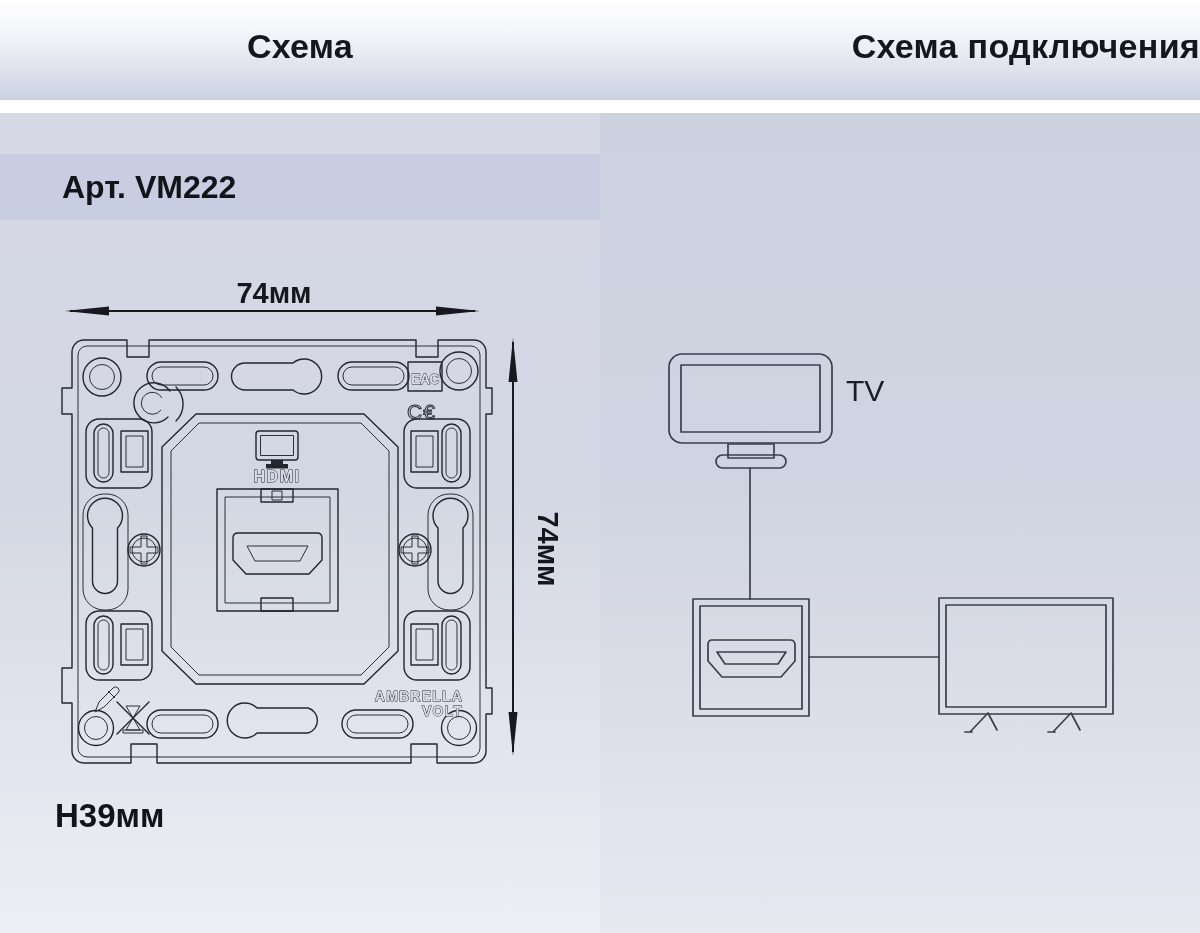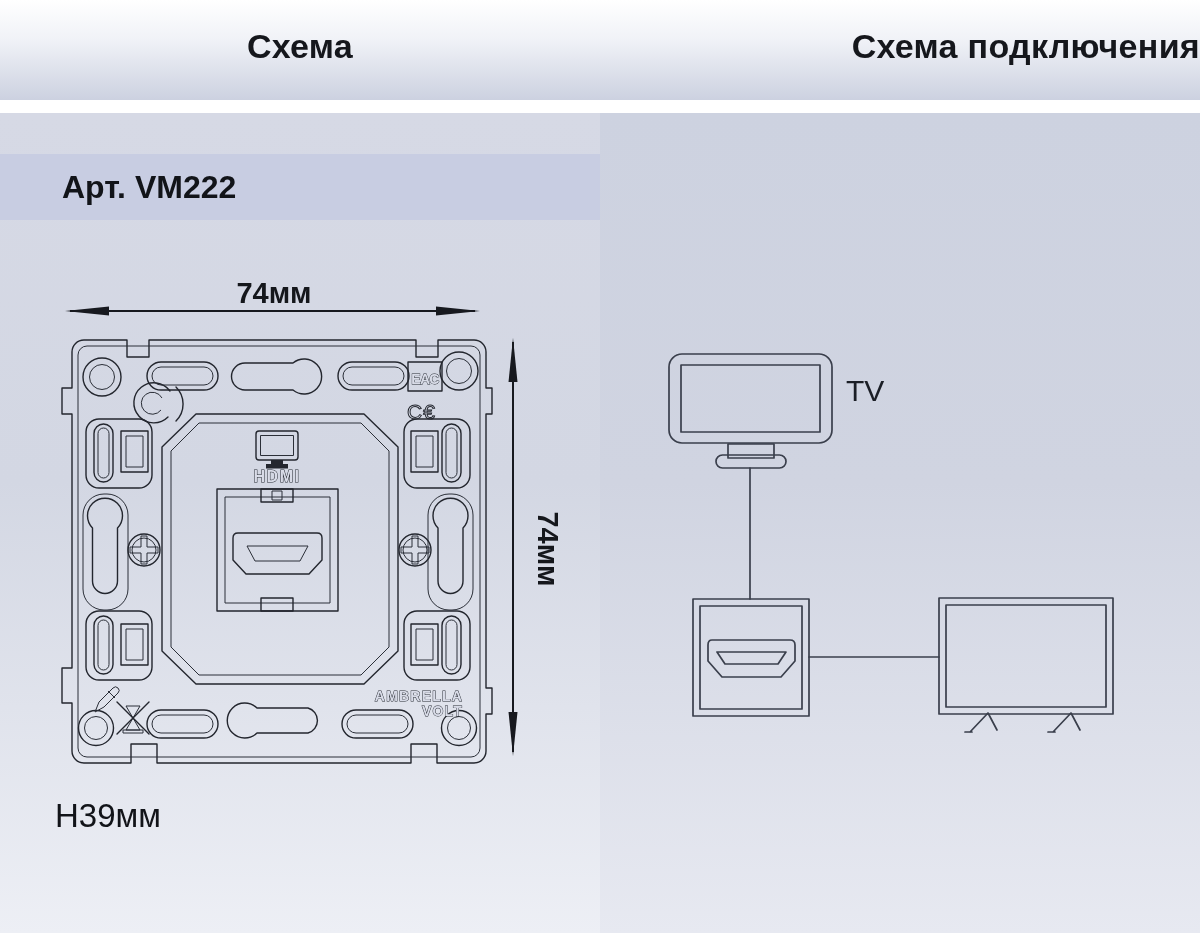--- a/index.html
+++ b/index.html
@@ -14,21 +14,21 @@
   .hdr-left{left:0;}
   .hdr-right{left:600px;justify-content:flex-end;}
   .gap{position:absolute;left:0;top:100px;width:1200px;height:13px;background:#ffffff;}
   
   .panel{position:absolute;top:113px;width:600px;height:820px;}
   .panel-left{left:0;background:linear-gradient(180deg,#d6d9e5 0%,#d3d7e3 45%,#edeff5 100%);}
   .panel-right{left:600px;background:linear-gradient(180deg,#cdd2e0 0%,#d0d4e1 45%,#e7e9f1 100%);text-align:center;}
   .band{position:absolute;left:0;top:41px;width:600px;height:66px;background:#c8cde2;}
   .article{position:absolute;left:62px;top:0;height:66px;display:flex;align-items:center;
            font-size:32px;font-weight:600;color:#121419;}
-  .h39{position:absolute;left:55px;top:684px;font-size:33px;font-weight:400;color:#121419;}
+  .h39{position:absolute;left:55px;top:684px;font-size:33px;font-weight:700;color:#121419;}
   .tv-label{position:absolute;left:246px;top:261px;font-size:30px;font-weight:500;color:#1b1e26;}
   svg.overlay{position:absolute;left:0;top:0;width:1200px;height:933px;pointer-events:none;}
   
   .ln{fill:none;stroke:#23262e;stroke-width:1.4;stroke-linejoin:round;stroke-linecap:round;}
   .ln2{fill:none;stroke:#2b2f38;stroke-width:1;stroke-linejoin:round;}
   .fillink{fill:#23262e;stroke:none;}
   .dim{stroke:#17191f;stroke-width:2;fill:none;}
   .dimhead{fill:#17191f;stroke:none;}
   .dimtxt{font-family:"Liberation Sans",sans-serif;font-size:29px;font-weight:600;fill:#15171c;}
   .outtxt{font-family:"Liberation Sans",sans-serif;font-weight:700;

